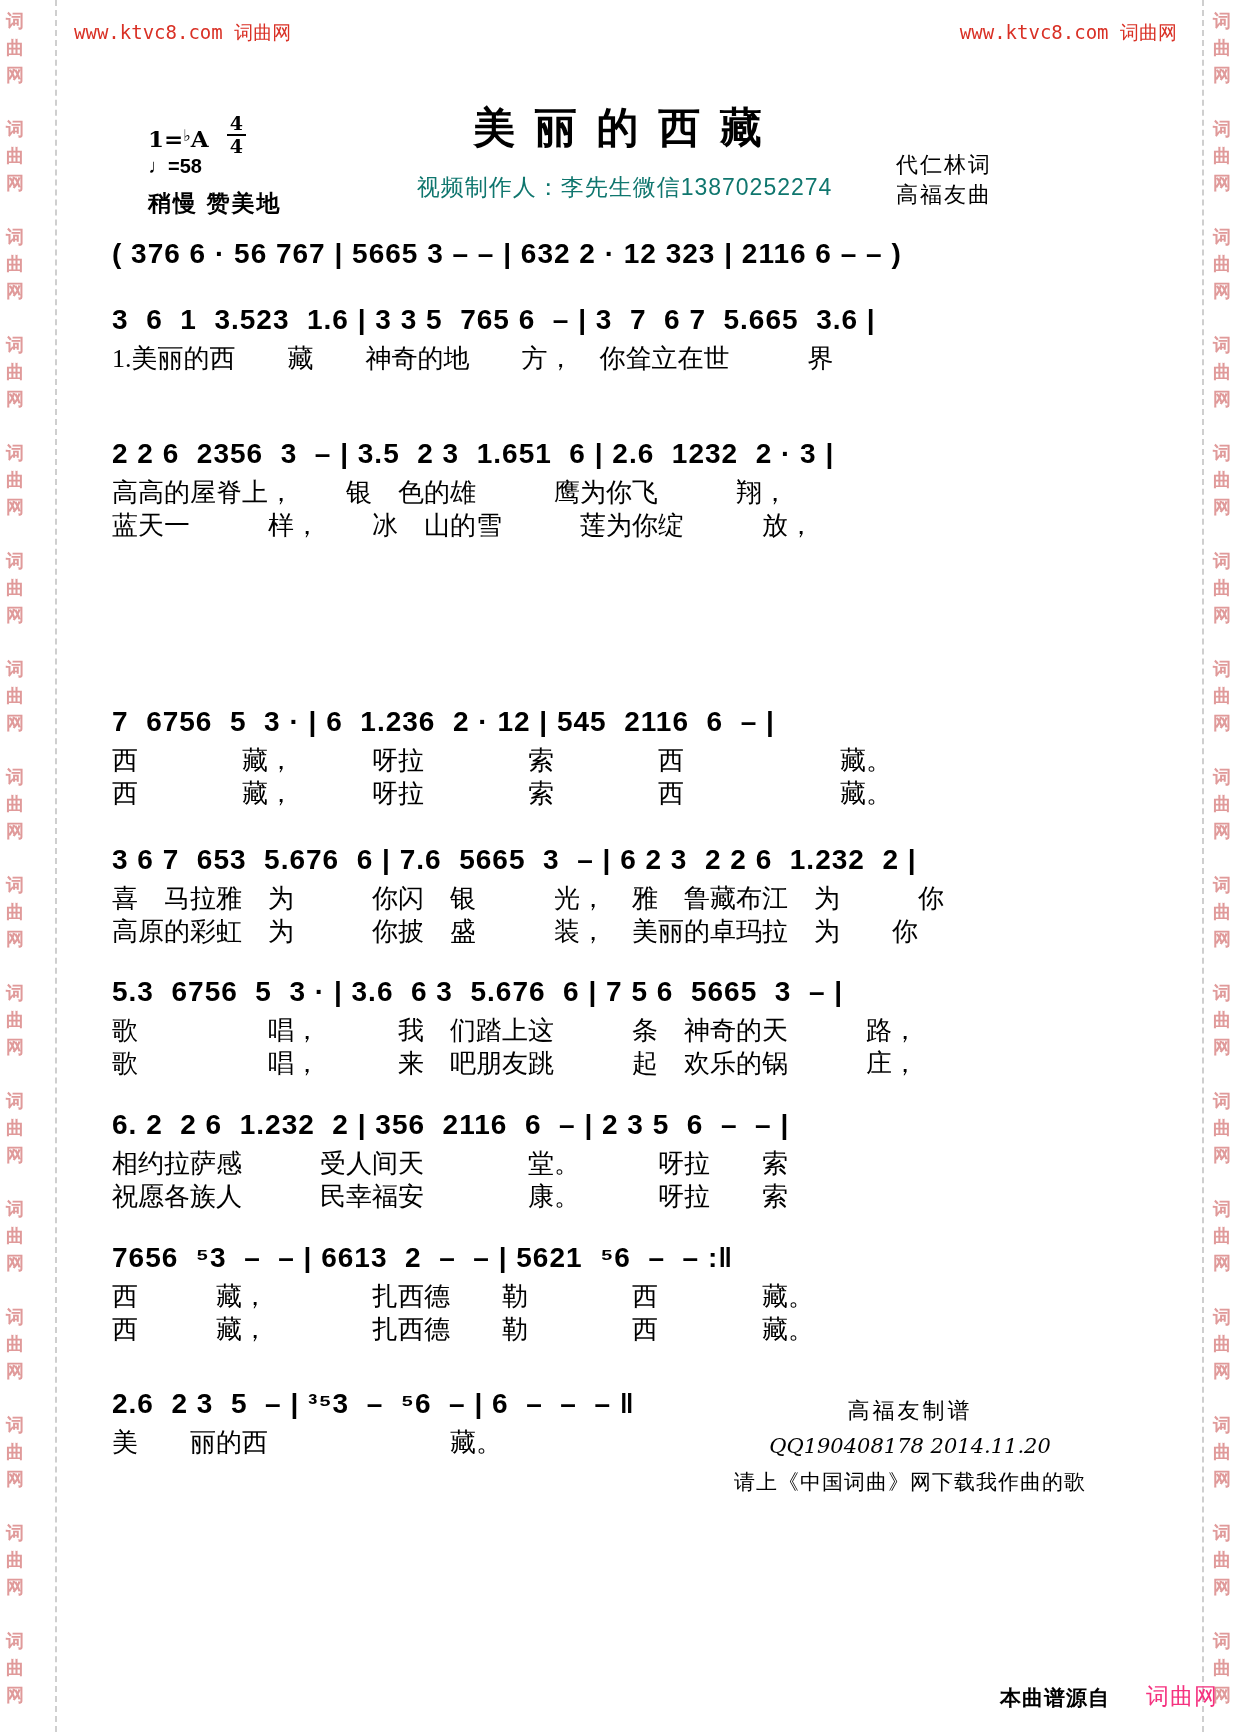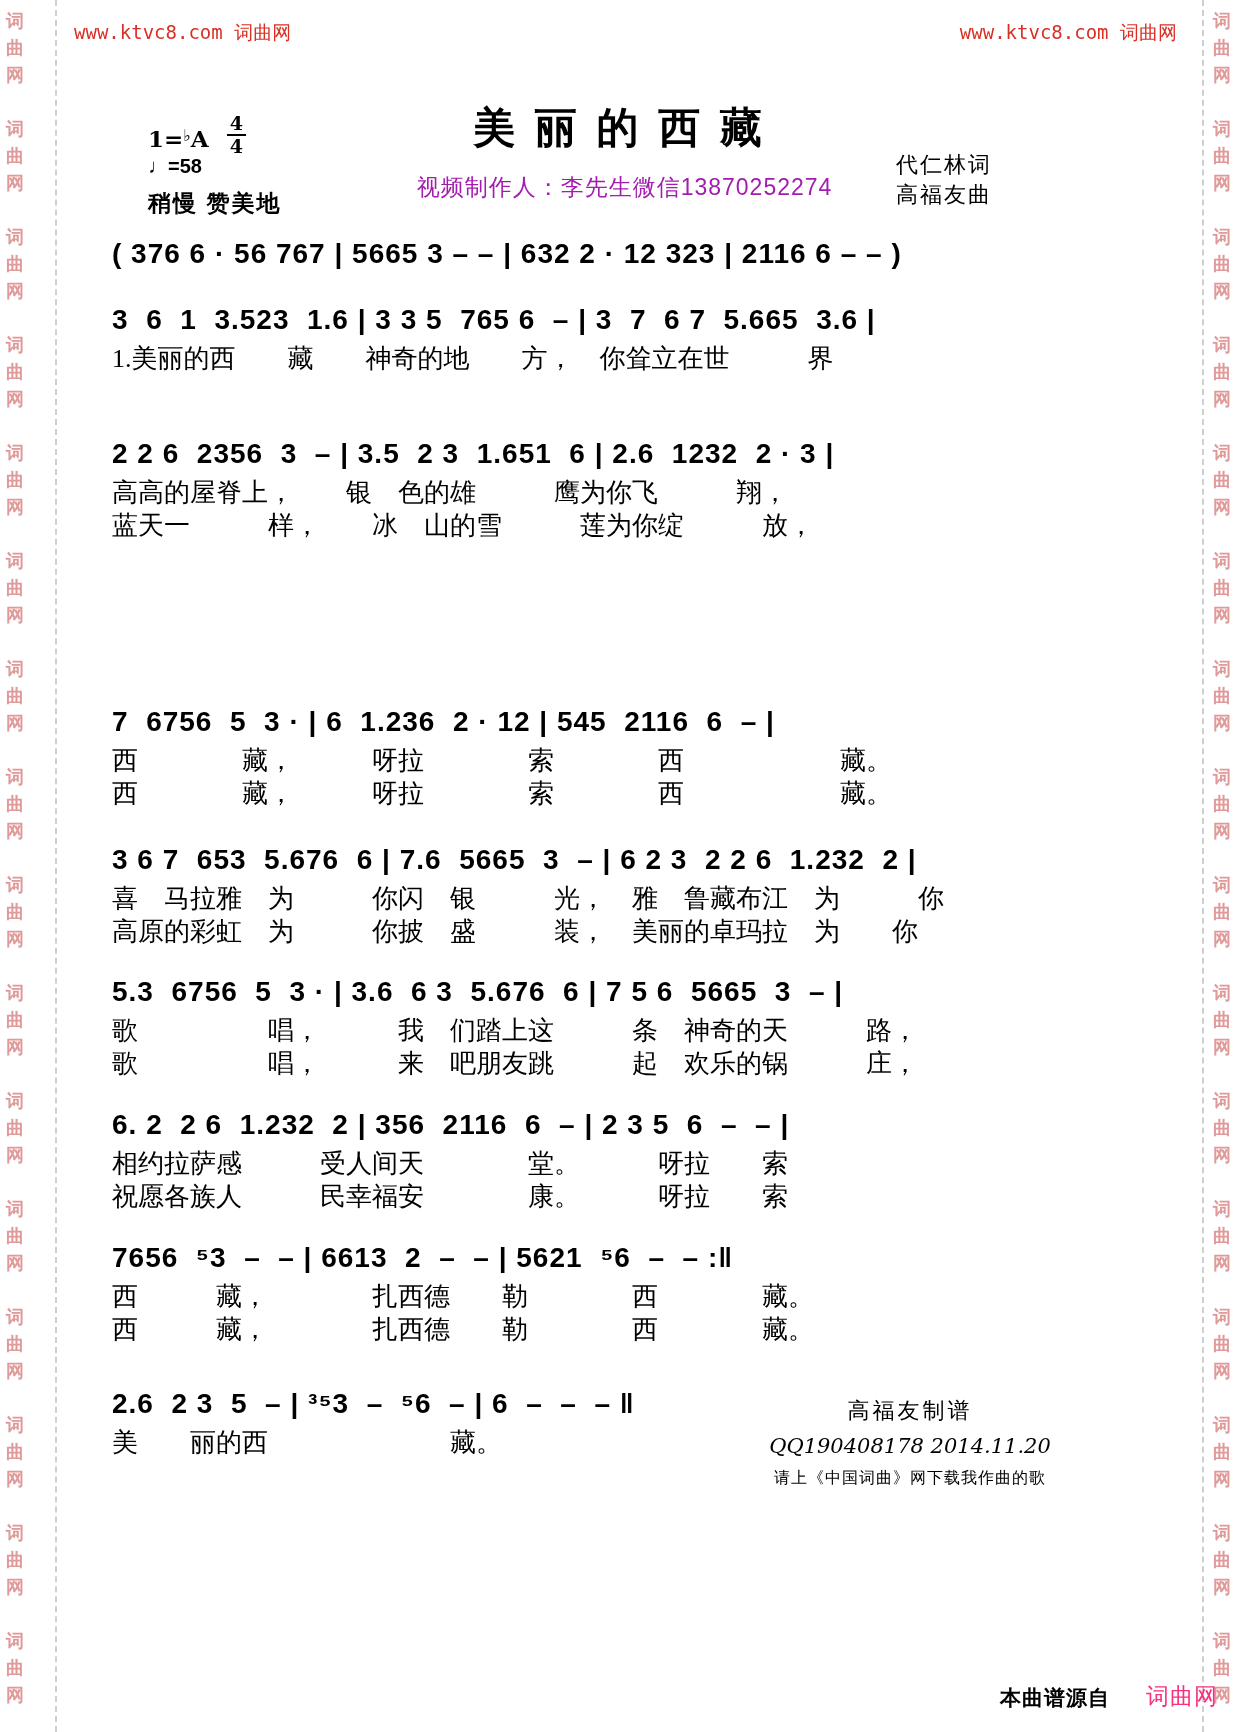--- a/index.html
+++ b/index.html
@@ -16,33 +16,33 @@
   .keyblock .flat{font-size:16px;vertical-align:6px;}
   .timesig{display:inline-block;vertical-align:-6px;margin-left:10px;text-align:center;
            font-size:19px;line-height:1;}
   .timesig .top{border-bottom:2px solid #000;padding:0 3px 1px 3px;}
   .timesig .bot{padding-top:1px;}
   .tempo{position:absolute;left:148px;top:155px;font-weight:bold;font-size:20px;}
   .expression{position:absolute;left:148px;top:188px;font-weight:bold;font-size:23px;letter-spacing:2px;}
   .songtitle{position:absolute;left:0;right:0;top:100px;text-align:center;
              font-size:42px;font-weight:bold;letter-spacing:4px;}
   .videocredit{position:absolute;left:0;right:0;top:172px;text-align:center;
-               font-size:23px;color:#a21caf;letter-spacing:1px;padding-left:10px;}
+               font-size:23px;color:#0f766e;letter-spacing:1px;padding-left:10px;}
   .credits{position:absolute;left:780px;width:212px;top:150px;text-align:right;
            font-size:22px;line-height:30px;letter-spacing:2px;}
   
   .system{position:absolute;left:112px;width:915px;}
   .notes{font-family:"Liberation Sans",sans-serif;font-weight:bold;font-size:28px;
          line-height:44px;white-space:pre;letter-spacing:1px;}
   .lyric{font-family:"Liberation Serif",serif;font-size:26px;line-height:33px;white-space:pre;}
   
   .footerblock{position:absolute;left:690px;top:1396px;width:440px;text-align:center;}
   .footerblock .f1{font-size:22px;letter-spacing:3px;}
   .footerblock .f2{font-family:"DejaVu Serif",serif;font-style:italic;font-size:21px;margin-top:8px;}
-  .footerblock .f3{font-size:16px;margin-top:10px;letter-spacing:1px;}
+  .footerblock .f3{font-size:21px;margin-top:10px;letter-spacing:1px;}
   .sourcelabel{position:absolute;left:1000px;top:1684px;font-size:21px;font-weight:bold;letter-spacing:1px;}
   .sourcelogo{position:absolute;left:1146px;top:1681px;font-size:23px;font-weight:normal;
               color:#f5317f;letter-spacing:1px;}
 </style>
 </head>
 <body>
 
 <div id="page">
 
   <div class="vwm" style="left:2px;">词

